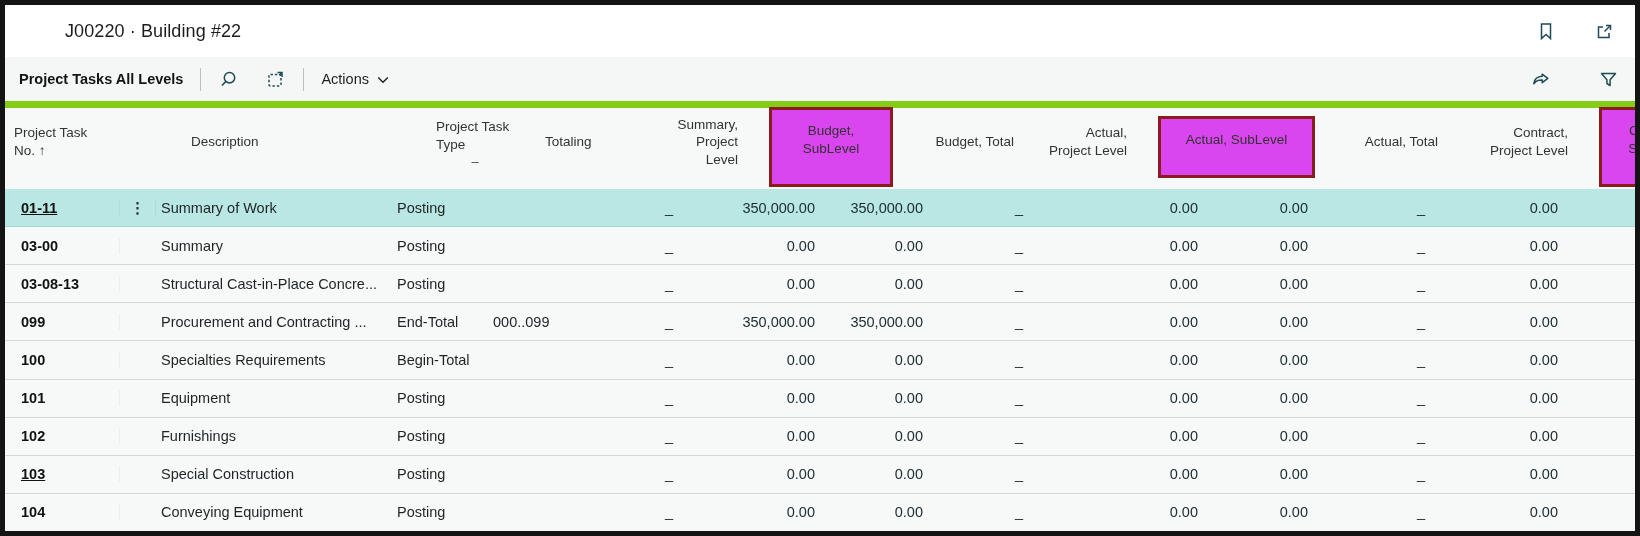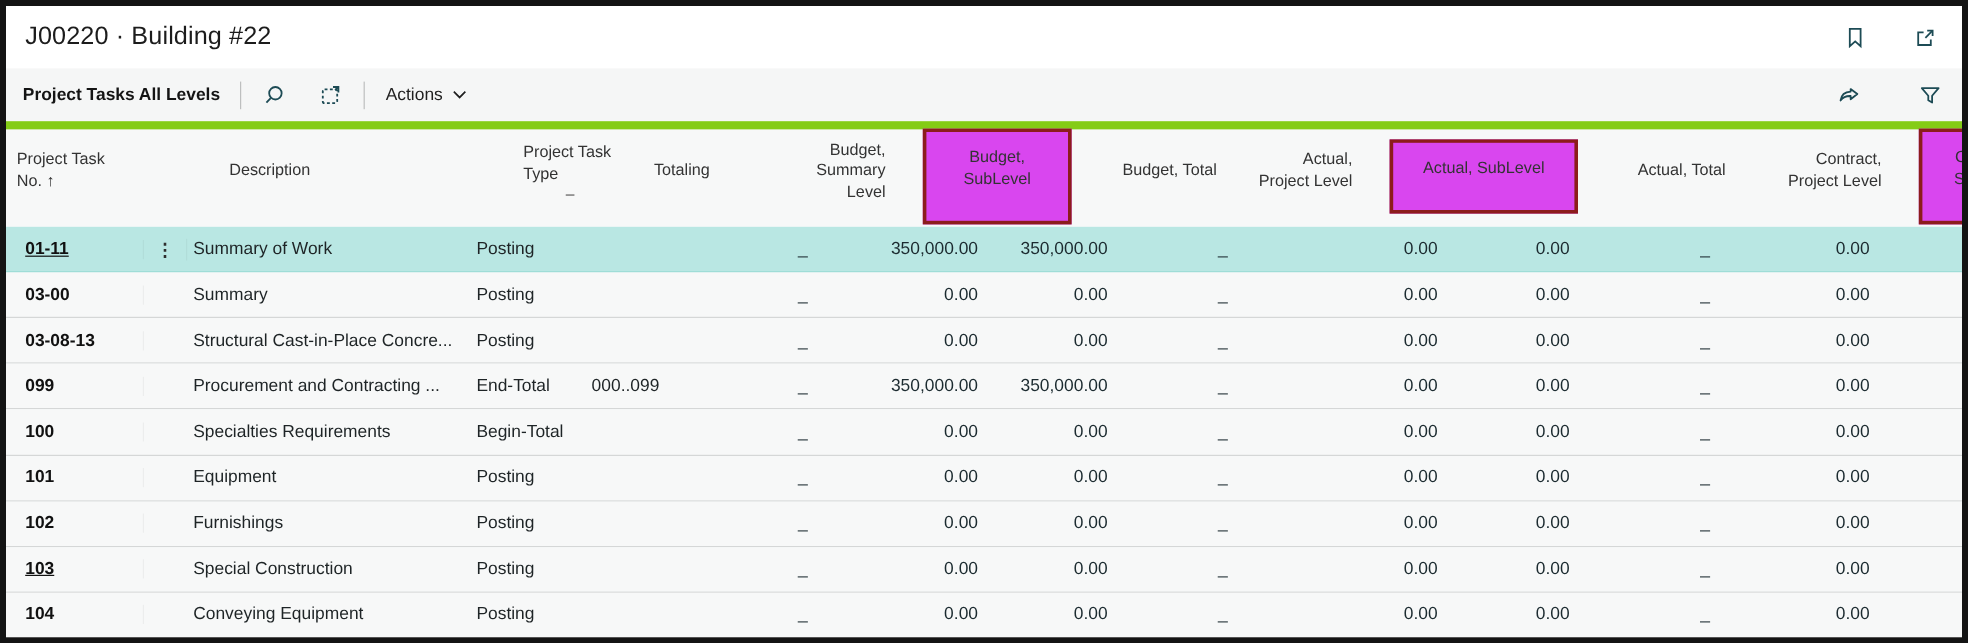--- a/index.html
+++ b/index.html
@@ -6,21 +6,21 @@
   .frame{
     width:1640px;height:536px;box-sizing:border-box;
     border:5px solid #141414;
     background:#fff;
     display:flex;flex-direction:column;overflow:hidden;
     font-family:"Liberation Sans",sans-serif;
     -webkit-font-smoothing:antialiased;
   }
   
   .titlebar{flex:none;height:52px;display:flex;align-items:center;background:#ffffff;padding:0 14px 0 16px;}
-  .page-title{font-size:21px;color:#1c1c1c;letter-spacing:.1px;}
+  .page-title{font-size:18px;color:#1c1c1c;letter-spacing:.1px;margin-left:44px;}
   .titlebar-icons{margin-left:auto;display:flex;align-items:center;gap:38px;padding-right:6px;}
   .icon-btn{display:flex;align-items:center;justify-content:center;cursor:pointer;background:none;border:none;padding:0;}
   .icon-btn svg{display:block;}
   
   .toolbar{flex:none;height:44px;background:#f5f6f6;border-bottom:7px solid #84cc16;display:flex;align-items:center;padding:0 16px 0 14px;}
   .part-caption{font-size:14.5px;font-weight:700;color:#141414;white-space:nowrap;}
   .tb-divider{width:1px;height:23px;background:#bdbfbf;margin:0 17px;}
   .tb-group{display:flex;align-items:center;gap:26px;}
   .tb-action{display:flex;align-items:center;gap:8px;font-size:14.5px;color:#1f1f1f;cursor:pointer;}
   .toolbar-right{margin-left:auto;display:flex;align-items:center;gap:46px;}
@@ -109,21 +109,21 @@
   </div>
 
   <div class="grid-header">
       <div class="hcell col-no" style="width: 115px;"><span>Project Task
 No. ↑</span></div>
       <div class="hcell col-menu" style="width: 36px;"><span></span></div>
       <div class="hcell col-description" style="width: 232px;"><span>Description</span></div>
       <div class="hcell col-type" style="width: 96px;"><span>Project Task
 Type</span><div class="type-dash">–</div></div>
       <div class="hcell col-totaling" style="width: 80px;"><span>Totaling</span></div>
-      <div class="hcell col-budget_project_level right" style="width: 118px;"><span>Budget, Summary
+      <div class="hcell col-budget_project_level right" style="width: 118px;"><span>Summary, Project
 Level</span></div>
       <div class="hcell col-budget_sublevel right boxed" style="width: 142px;"><span class="hlbox"><span>Budget, SubLevel</span></span></div>
       <div class="hcell col-budget_total right" style="width: 108px;"><span>Budget, Total</span></div>
       <div class="hcell col-actual_project_level right" style="width: 100px;"><span>Actual,
 Project Level</span></div>
       <div class="hcell col-actual_sublevel right boxed" style="width: 175px;"><span class="hlbox"><span>Actual, SubLevel</span></span></div>
       <div class="hcell col-actual_total right" style="width: 110px;"><span>Actual, Total</span></div>
       <div class="hcell col-contract_project_level right" style="width: 117px;"><span>Contract,
 Project Level</span></div>
       <div class="hcell col-contract_sublevel right boxed" style="width: 133px;"><span class="hlbox"><span>Contract,

